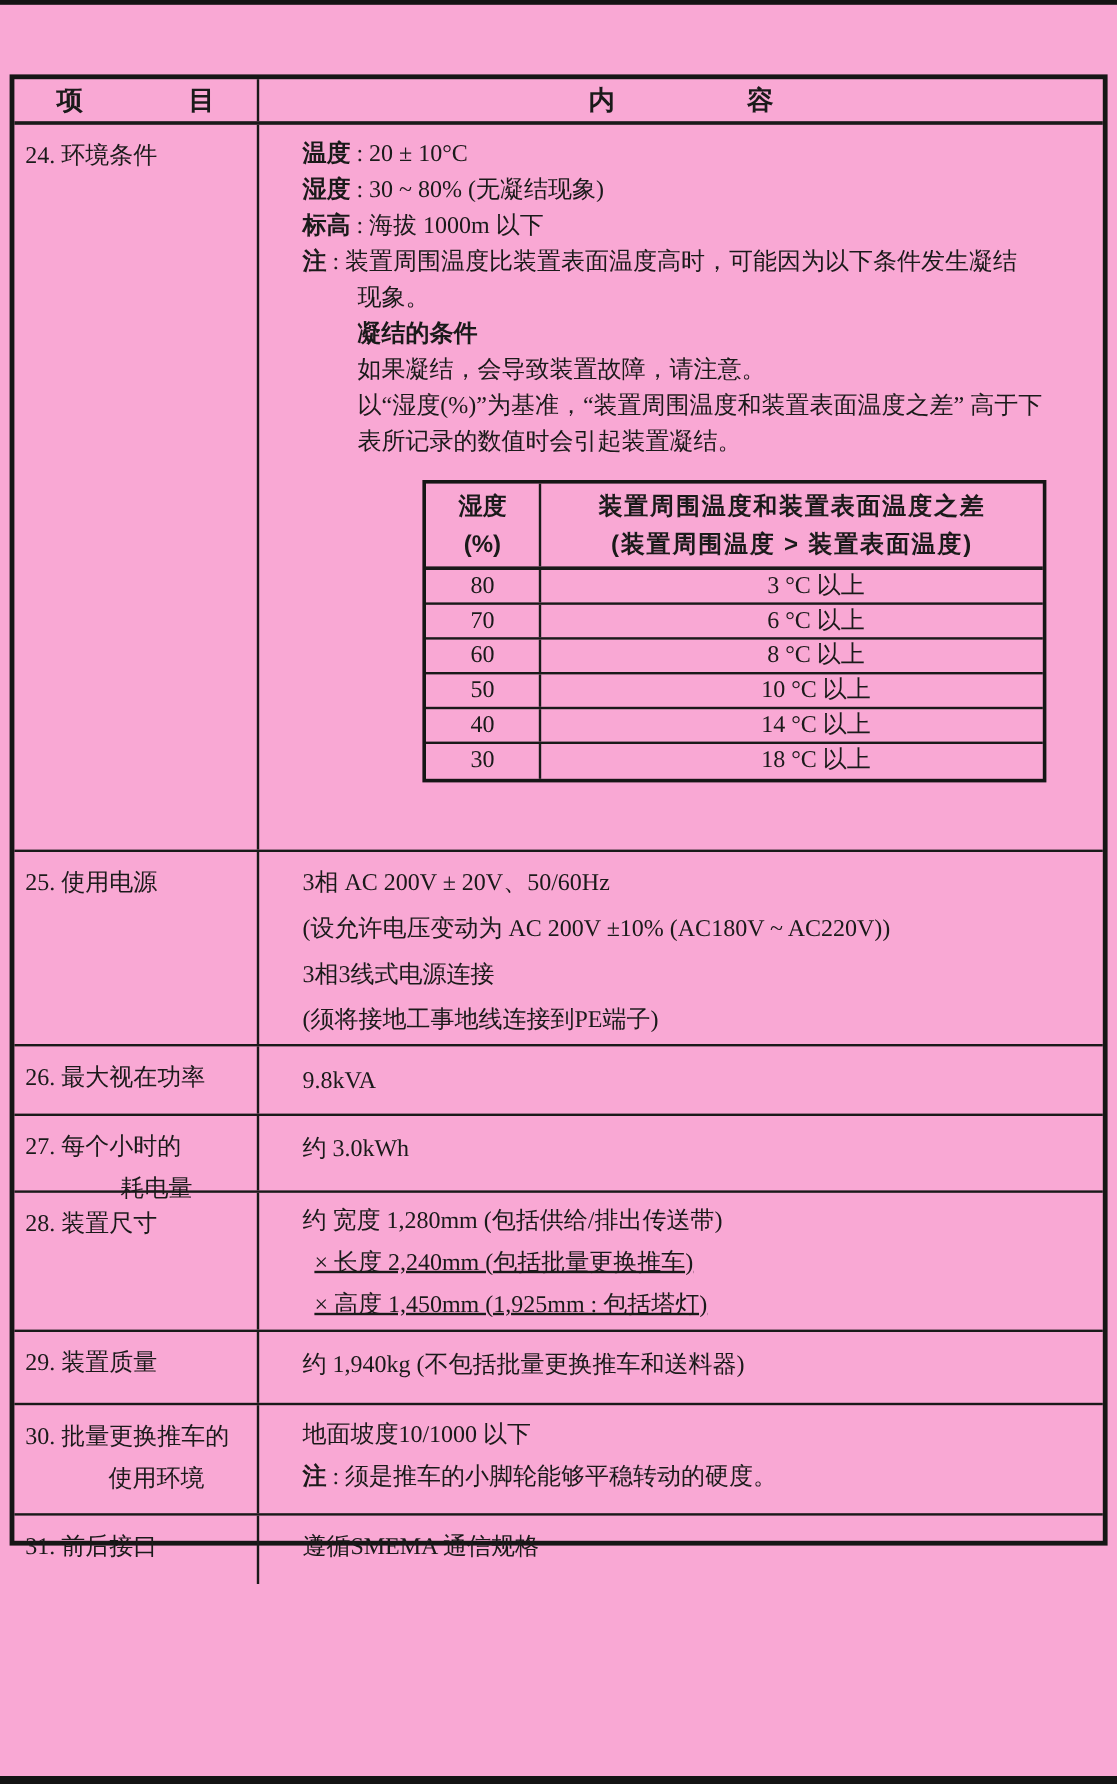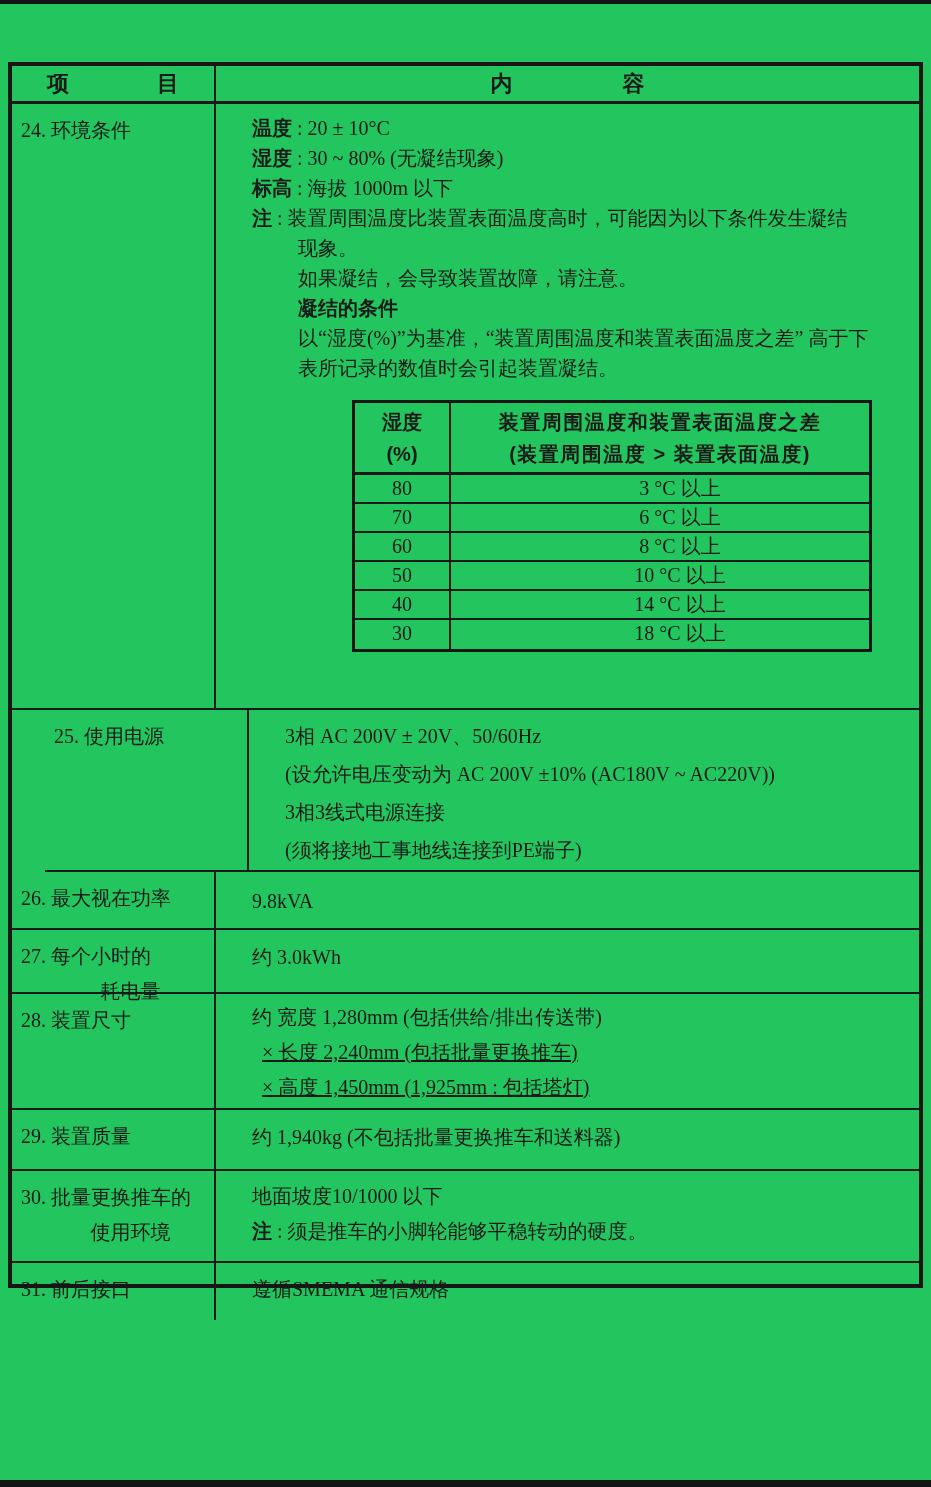--- a/index.html
+++ b/index.html
@@ -1,19 +1,19 @@
 <!DOCTYPE html>
 <html><head>
 <meta charset="utf-8">
 <style>
   html,body { margin:0; padding:0; background:#888; }
   .page {
     position:relative;
     width:931px; height:1487px;
-    background:#22c55e;
+    background:#f9a8d4;
     margin:0 auto;
     font-family:"Liberation Serif","DejaVu Serif",serif;
     color:#1a1a1a;
     overflow:hidden;
   }
   .rule { position:absolute; left:0; width:931px; background:#141414; }
   .rule.top { top:0; height:4px; }
   .rule.bottom { top:1480px; height:7px; }
 
   
@@ -37,21 +37,21 @@
   .c-item .item-line2 { padding-left:30px;text-align:center; }
   .c-content { flex:1 1 auto; box-sizing:border-box; padding:0 10px 0 36px; font-size:20px; }
   .hdr .c-item, .hdr .c-content {
     display:flex; align-items:center; justify-content:center;
     padding:0; font-size:22px; font-weight:bold; line-height:34px;
   }
   .b { font-family:"Liberation Sans","DejaVu Sans",sans-serif; font-weight:bold; }
 
   
   .r24 { height:606px; }  .r24 .c-content { padding-top:9px; line-height:30px; }
-  .r25 { height:162px;margin-left:33px; }  .r25 .c-content { padding-top:7px; line-height:38px; }
+  .r25 { height:162px; }  .r25 .c-content { padding-top:7px; line-height:38px; }
   .r26 { height:58px;  }  .r26 .c-content { padding-top:13px; line-height:32px; }
   .r27 { height:64px;  }  .r27 .c-content { padding-top:11px; line-height:32px; }
   .r28 { height:116px; }  .r28 .c-content { padding-top:6px; line-height:35px; }
   .r29 { height:61px;  }  .r29 .c-content { padding-top:11px; line-height:32px; }
   .r30 { height:92px;  }  .r30 .c-content { padding-top:8px; line-height:35px; }
   .r31 { height:57px;  }  .r31 .c-content { padding-top:10px; line-height:32px; }
 
   .ind { padding-left:46px; }
   .xind { padding-left:10px;text-decoration:underline; }
 
@@ -89,22 +89,22 @@
     <div class="trow r24">
       <div class="c-item">
         <div>24. 环境条件</div>
       </div>
       <div class="c-content">
         <div class="line"><span class="b">温度</span><span> : 20 ± 10°C</span></div>
         <div class="line"><span class="b">湿度</span><span> : 30 ~  80% (无凝结现象)</span></div>
         <div class="line"><span class="b">标高</span><span> : 海拔 1000m 以下</span></div>
         <div class="line"><span class="b">注</span><span> : 装置周围温度比装置表面温度高时，可能因为以下条件发生凝结</span></div>
         <div class="line ind">现象。</div>
+        <div class="line ind b">凝结的条件</div>
         <div class="line ind">如果凝结，会导致装置故障，请注意。</div>
-        <div class="line ind b">凝结的条件</div>
         <div class="line ind">以“湿度(%)”为基准，“装置周围温度和装置表面温度之差” 高于下</div>
         <div class="line ind">表所记录的数值时会引起装置凝结。</div>
 
         <div class="inner-table">
           <div class="it-hdr">
             <div class="it-c1">
               <div>湿度</div>
               <div>(%)</div>
             </div>
             <div class="it-c2">

